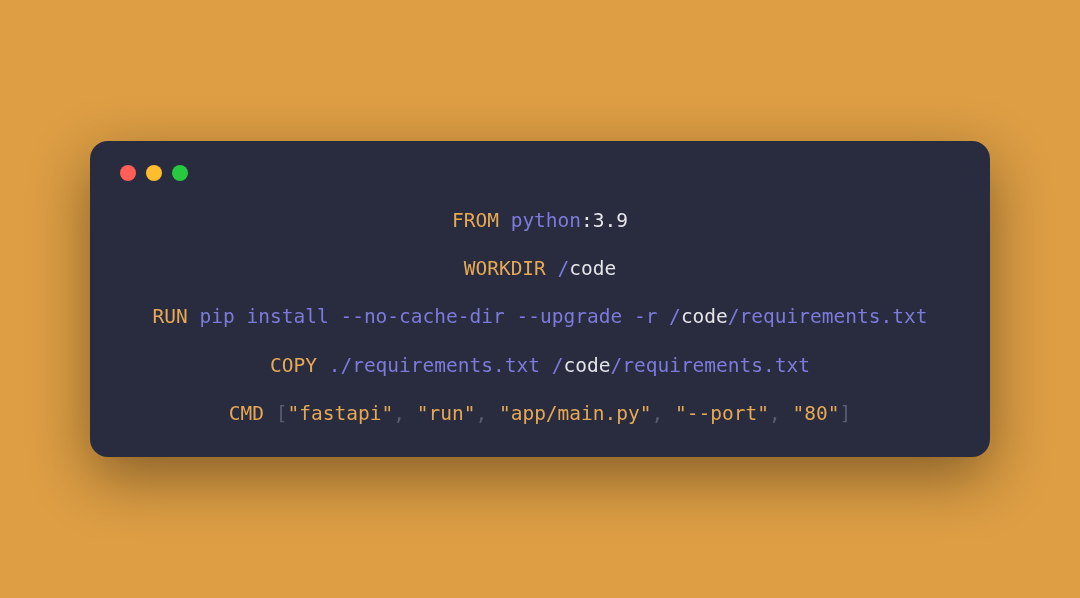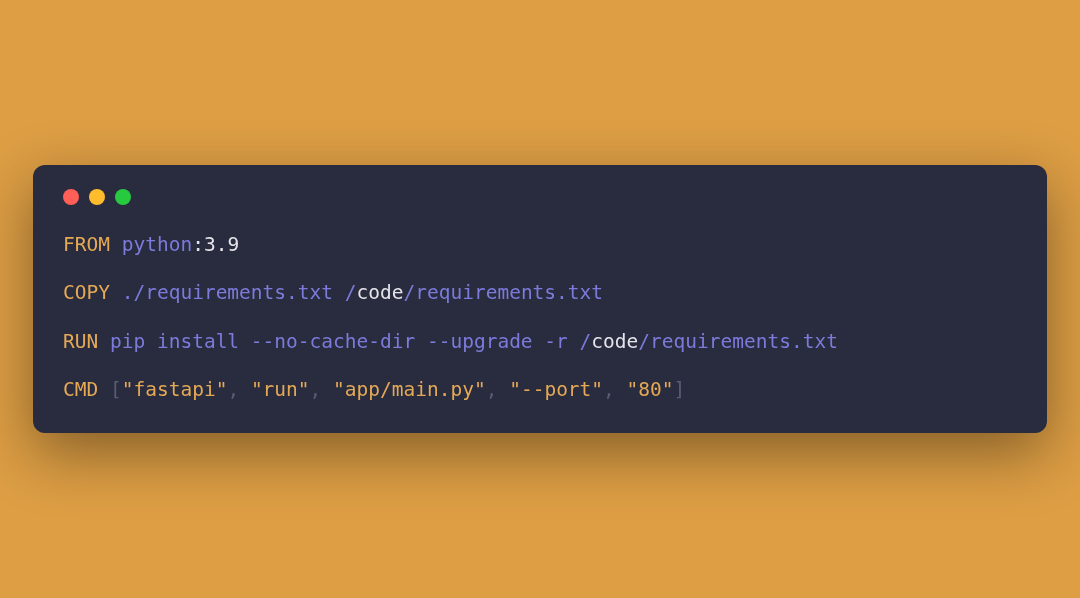--- a/index.html
+++ b/index.html
@@ -10,25 +10,26 @@
     body {
       width: 1080px;
       height: 598px;
       background: #dd9e44;
       display: flex;
       align-items: center;
       justify-content: center;
       font-family: 'Menlo', 'Monaco', 'Consolas', monospace;
     }
     .terminal-window {
-      width: 1014px;
+      width: 900px;
       background: #292b3e;
-      border-radius: 12px;
+      border-radius: 18px;
       box-shadow: 0 20px 60px rgba(0, 0, 0, 0.4);
       padding: 24px 30px 30px 30px;
+      text-align: center;
     }
     .titlebar {
       display: flex;
       gap: 10px;
       margin-bottom: 26px;
     }
     .traffic-light {
       width: 16px;
       height: 16px;
       border-radius: 50%;
@@ -57,17 +58,18 @@
 <body>
 
 <div class="terminal-window">
   <div class="titlebar">
     <div class="traffic-light red"></div>
     <div class="traffic-light yellow"></div>
     <div class="traffic-light green"></div>
   </div>
   <div class="code-content" id="code-root">
       <div class="code-line"><span class="tok-keyword">FROM</span><span class="tok-white"> </span><span class="tok-purple">python</span><span class="tok-white">:</span><span class="tok-white">3.9</span></div>
+      <div class="code-line"><span class="tok-keyword">WORKDIR</span><span class="tok-purple"> /</span><span class="tok-white">code</span></div>
+      <div class="code-line"><span class="tok-keyword">RUN</span><span class="tok-purple"> pip install --no-cache-dir --upgrade -r /</span><span class="tok-white">code</span><span class="tok-purple">/requirements.txt</span></div>
       <div class="code-line"><span class="tok-keyword">COPY</span><span class="tok-purple"> ./requirements.txt /</span><span class="tok-white">code</span><span class="tok-purple">/requirements.txt</span></div>
-      <div class="code-line"><span class="tok-keyword">RUN</span><span class="tok-purple"> pip install --no-cache-dir --upgrade -r /</span><span class="tok-white">code</span><span class="tok-purple">/requirements.txt</span></div>
       <div class="code-line"><span class="tok-keyword">CMD</span><span class="tok-muted"> [</span><span class="tok-string">"fastapi"</span><span class="tok-muted">, </span><span class="tok-string">"run"</span><span class="tok-muted">, </span><span class="tok-string">"app/main.py"</span><span class="tok-muted">, </span><span class="tok-string">"--port"</span><span class="tok-muted">, </span><span class="tok-string">"80"</span><span class="tok-muted">]</span></div>
     </div>
 </div>
 
 </body></html>

